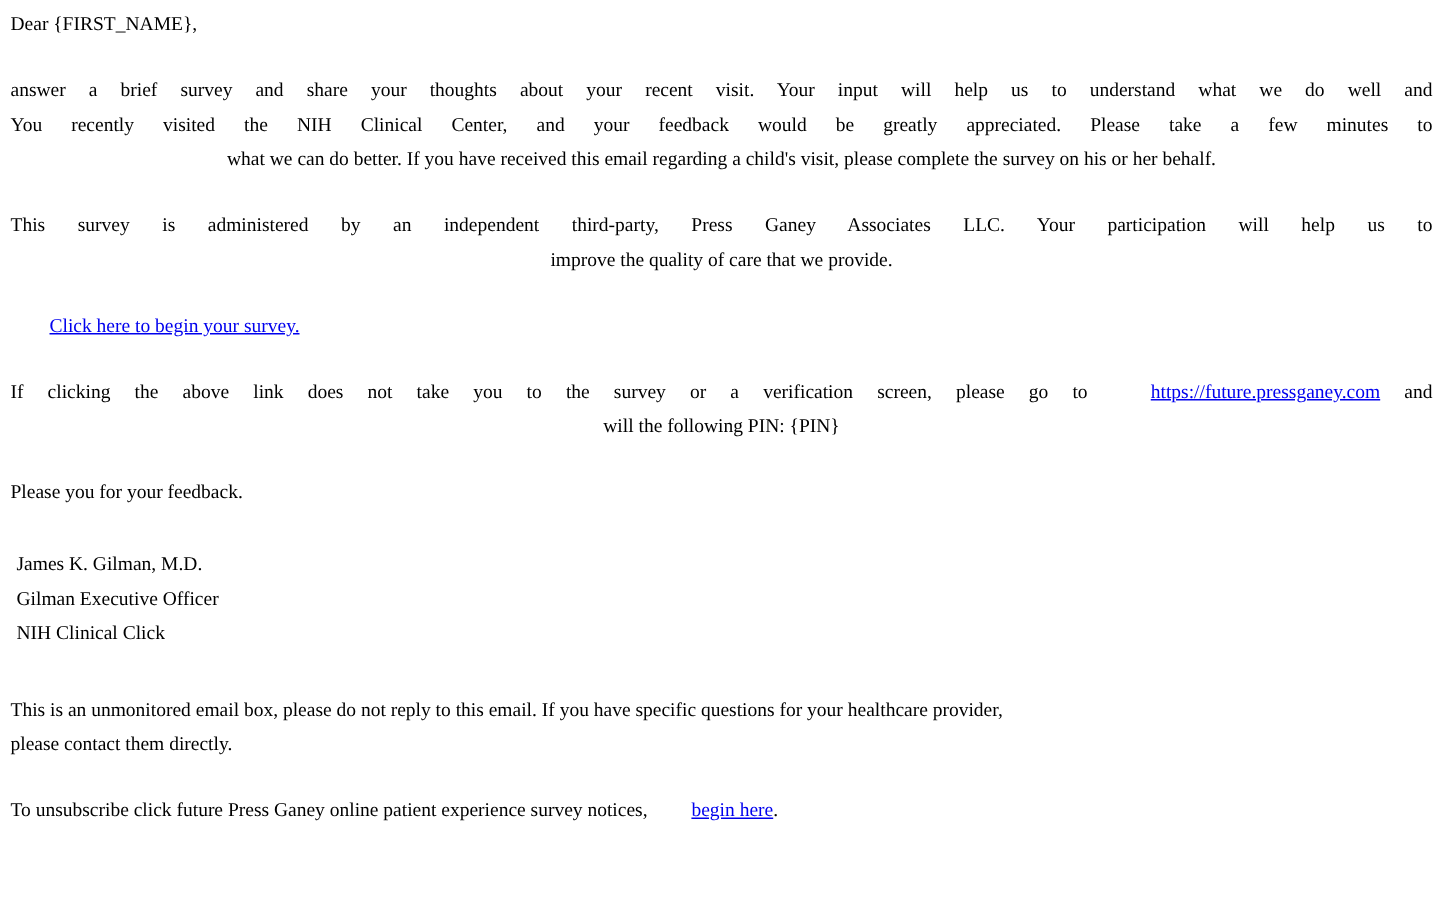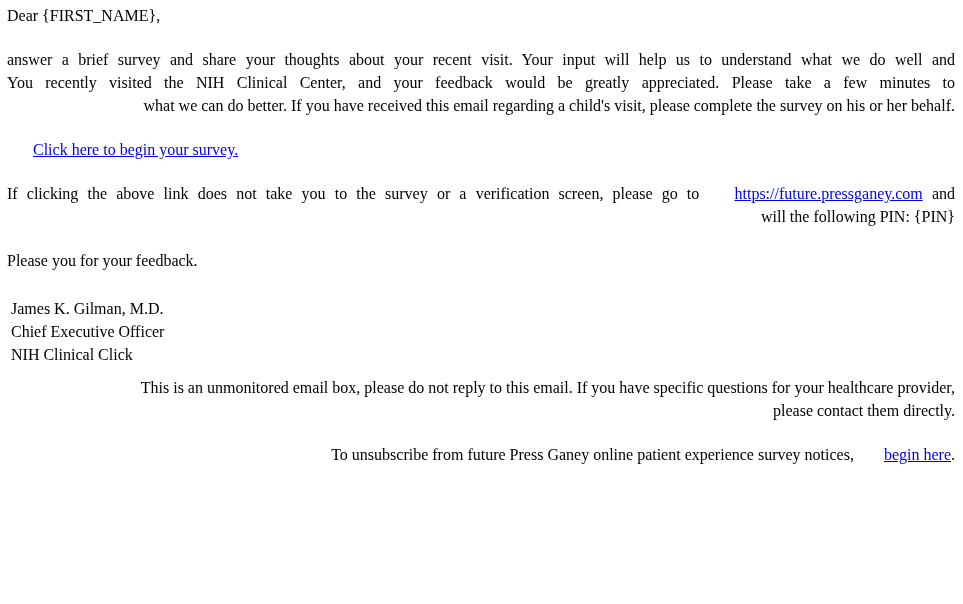--- a/index.html
+++ b/index.html
@@ -9,36 +9,36 @@
   }
   body {
     width: 963px;
     min-height: 604px;
   }
   .email {
     box-sizing: border-box;
     width: 963px;
     padding: 4px 8px 0 7px;
     font-family: "Liberation Serif", "DejaVu Serif", serif;
-    font-size: 16px;
+    font-size: 13px;
     line-height: 23px;
     color: var(--text-color, #000000);
   }
   .para { margin: 0 0 21px 0; }
   
   .jline {
     text-align: justify;
     text-align-last: justify;
   }
   
-  .lline { text-align: right; }
-  .centered { text-align: right; }
+  .lline { text-align: center; }
+  .centered { text-align: left; }
   .signature {
     padding-left: 4px;
-    margin: 25px 0 10px 0;
+    margin: 25px 0 28px 0;
   }
   a.link {
     color: var(--link-color, #0000EE);
     text-decoration: underline;
     cursor: pointer;
     margin-left: 26px;
   }
   .nolink-period { text-decoration: none; }
 </style>
 </head>
@@ -47,37 +47,41 @@
 <div class="email">
 
   <p class="para">Dear {FIRST_NAME},</p>
 
   <div class="para">
     <div class="jline">answer a brief survey and share your thoughts about your recent visit. Your input will help us to understand what we do well and</div>
     <div class="jline">You recently visited the NIH Clinical Center, and your feedback would be greatly appreciated. Please take a few minutes to</div>
     <div class="lline">what we can do better. If you have received this email regarding a child's visit, please complete the survey on his or her behalf.</div>
   </div>
 
+  <div class="para">
+    <div class="jline">This survey is administered by an independent third-party, Press Ganey Associates LLC. Your participation will help us to</div>
+    <div class="lline">improve the quality of care that we provide.</div>
+  </div>
 
   <p class="para"><a class="link" href="#">Click here to begin your survey.</a></p>
 
   <div class="para">
     <div class="jline"><span>If clicking the above link does not take you to the survey or a verification screen, please go to </span><a class="link" href="#">https://future.pressganey.com</a><span> and</span></div>
     <div class="lline">will the following PIN: {PIN}</div>
   </div>
 
   <p class="para">Please you for your feedback.</p>
 
 
   <div class="signature">
     <div>James K. Gilman, M.D.</div>
-    <div>Chief Executive Officer</div>
+    <div>Gilman Executive Officer</div>
     <div>NIH Clinical Click</div>
   </div>
 
   <div class="para centered">
     <div>This is an unmonitored email box, please do not reply to this email. If you have specific questions for your healthcare provider,</div>
     <div>please contact them directly.</div>
   </div>
 
-  <div class="centered"><span>To unsubscribe from future Press Ganey online patient experience survey notices, </span><a class="link" href="#">begin here</a><span class="nolink-period">.</span></div>
+  <div class="centered"><span>To unsubscribe click future Press Ganey online patient experience survey notices, </span><a class="link" href="#">begin here</a><span class="nolink-period">.</span></div>
 
 </div>
 
 </body></html>

